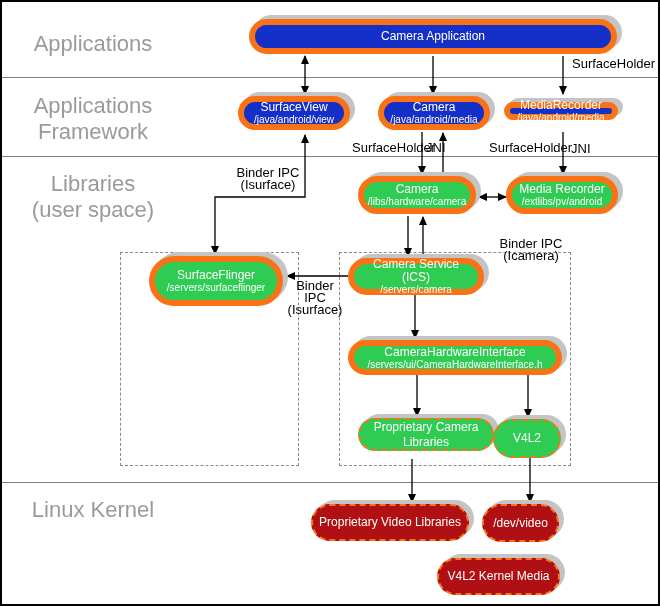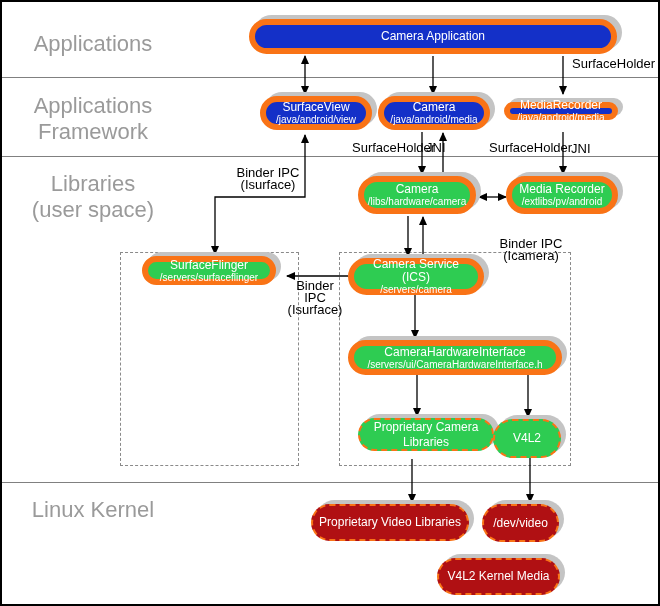--- a/index.html
+++ b/index.html
@@ -81,42 +81,42 @@
       <line x1="415" y1="373" x2="415" y2="414" marker-end="url(#ah)"></line>
       <line x1="526" y1="373" x2="526" y2="415" marker-end="url(#ah)"></line>
       <line x1="410" y1="457" x2="410" y2="500" marker-end="url(#ah)"></line>
       <line x1="528" y1="456" x2="528" y2="500" marker-end="url(#ah)"></line>
     </g>
   </svg>
 
   <div class="pill blue" style="left:247px; top:17px; width:368px; height:35px">
     <span class="title">Camera Application</span>
   </div>
-  <div class="pill blue" style="left:258px; top:94px; width:112px; height:34px">
+  <div class="pill blue" style="left:236px; top:94px; width:112px; height:34px">
     <span class="title">SurfaceView</span>
     <span class="sub">/java/android/view</span>
   </div>
   <div class="pill blue" style="left:376px; top:94px; width:112px; height:34px">
     <span class="title">Camera</span>
     <span class="sub">/java/android/media</span>
   </div>
   <div class="pill blue" style="left:502px; top:100px; width:114px; height:18px">
     <span class="title">MediaRecorder</span>
     <span class="sub">/java/android/media</span>
   </div>
 
   <div class="pill green" style="left:356px; top:174px; width:118px; height:38px">
     <span class="title">Camera</span>
     <span class="sub">/libs/hardware/camera</span>
   </div>
   <div class="pill green" style="left:504px; top:174px; width:112px; height:38px">
     <span class="title">Media Recorder</span>
     <span class="sub">/extlibs/pv/android</span>
   </div>
-  <div class="pill green" style="left:140px; top:254px; width:134px; height:29px">
+  <div class="pill green" style="left:147px; top:254px; width:134px; height:50px">
     <span class="title">SurfaceFlinger</span>
     <span class="sub">/servers/surfaceflinger</span>
   </div>
   <div class="pill green" style="left:346px; top:256px; width:136px; height:37px">
     <span class="title">Camera Service (ICS)</span>
     <span class="sub">/servers/camera</span>
   </div>
   <div class="pill green" style="left:346px; top:338px; width:214px; height:35px">
     <span class="title">CameraHardwareInterface</span>
     <span class="sub">/servers/ui/CameraHardwareInterface.h</span>

